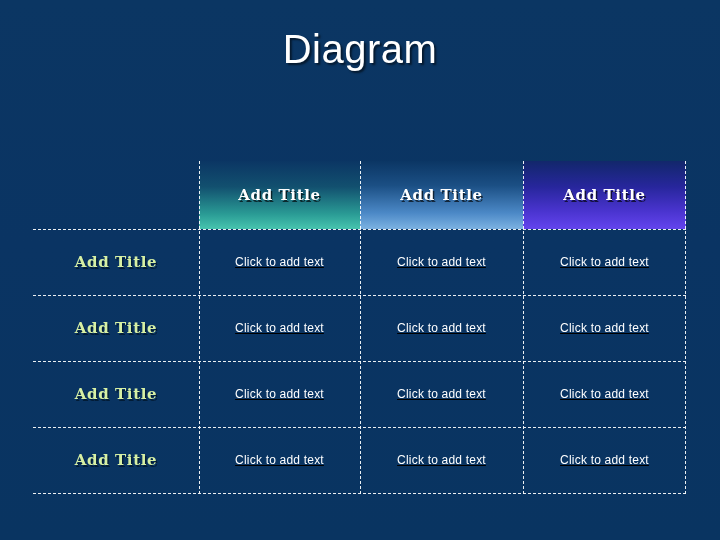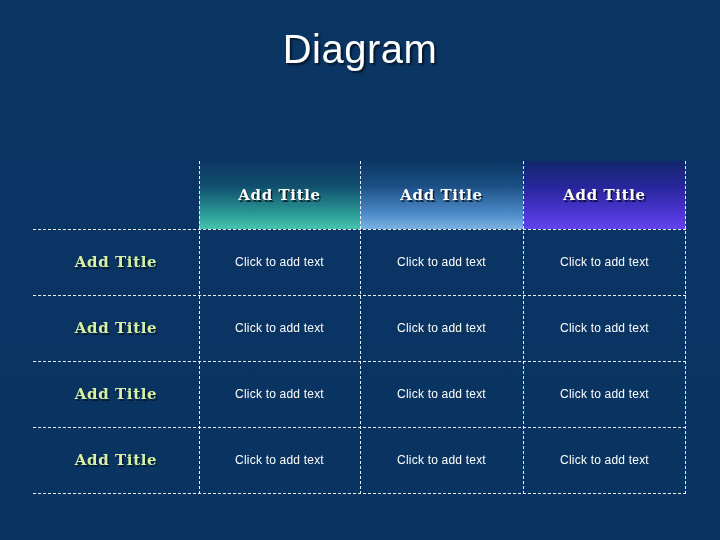--- a/index.html
+++ b/index.html
@@ -105,20 +105,21 @@
   }
 
   
   .body-cell {
     position: absolute;
     height: 66px;
     display: flex;
     align-items: center;
     justify-content: center;
     box-sizing: border-box;
+    text-decoration: underline;
   }
   .body-cell .cell-text {
     font-family: "Liberation Sans", sans-serif;
     font-size: 12px;
     font-weight: 400;
     color: #ffffff;
     letter-spacing: 0.2px;
     white-space: nowrap;
   }
 

